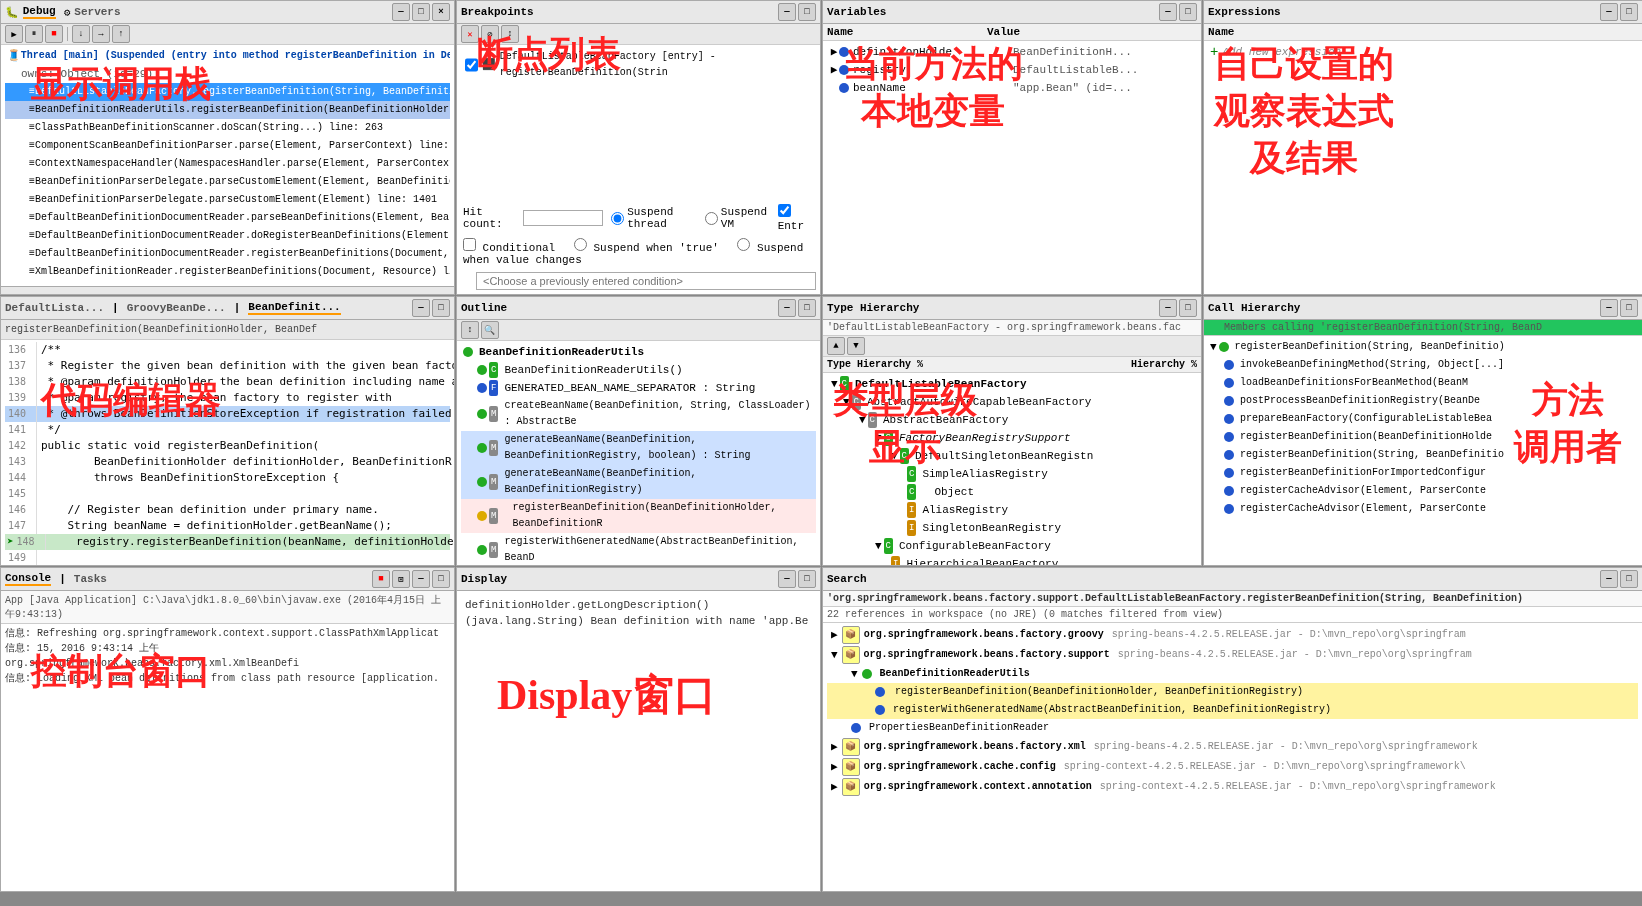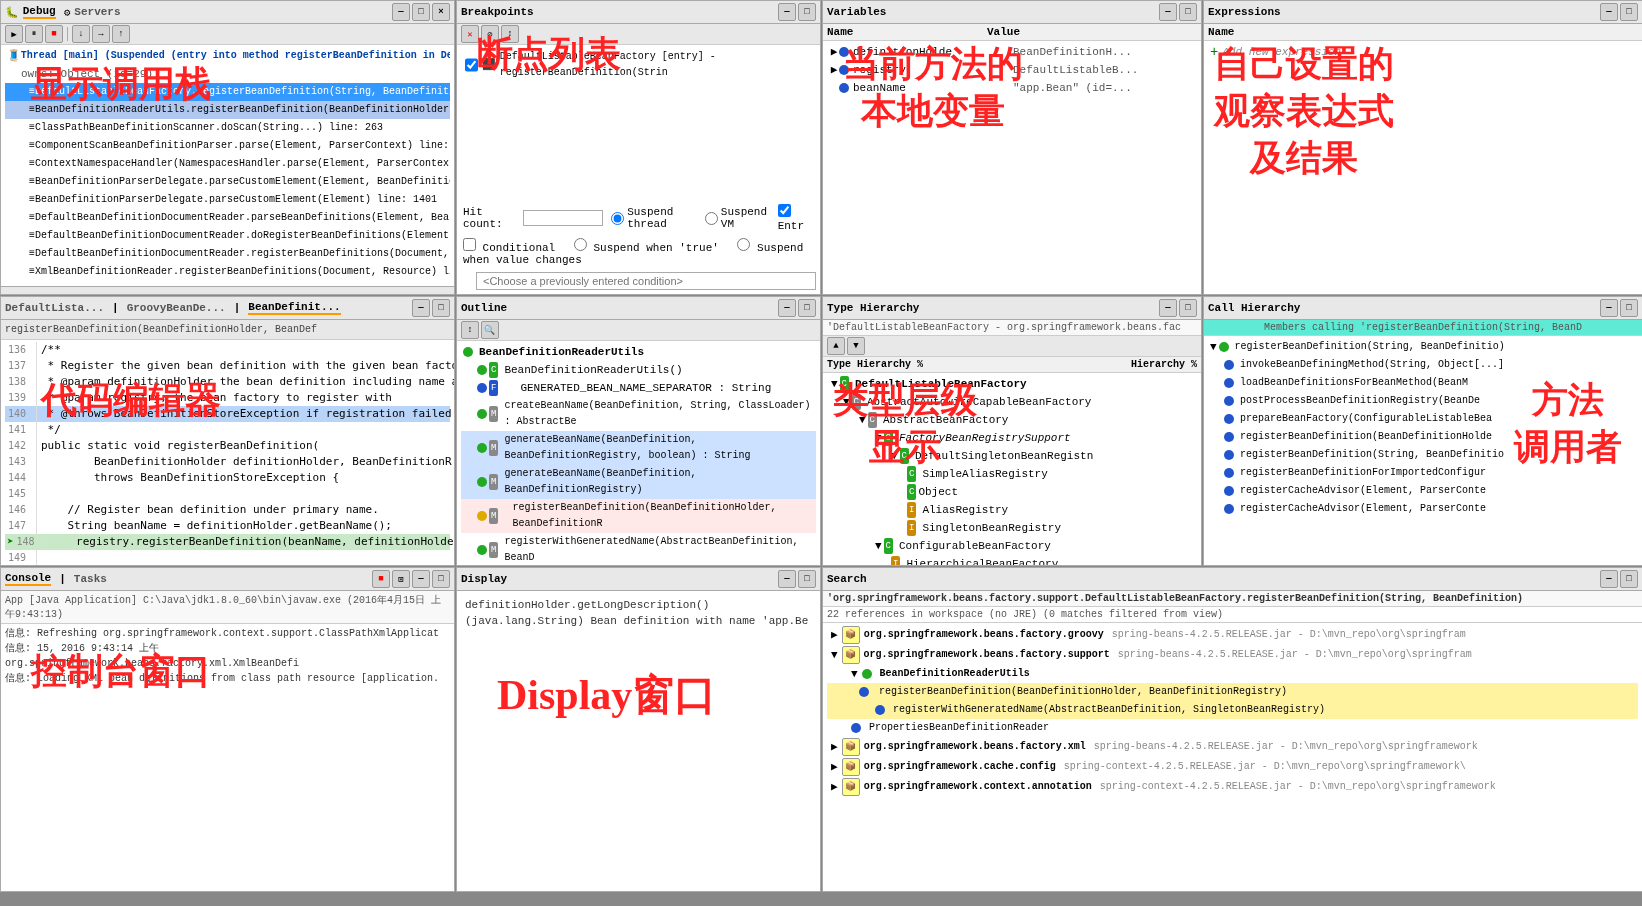--- a/index.html
+++ b/index.html
@@ -326,21 +326,21 @@
         <span style="margin-left:4px;">BeanDefinitionReaderUtils</span>
       </div>
       <div class="outline-item" style="padding-left:16px;">
         <span class="icon-circle-green"></span>
         <span class="icon-c">C</span>
         <span style="margin-left:4px;">BeanDefinitionReaderUtils()</span>
       </div>
       <div class="outline-item" style="padding-left:16px;">
         <span class="icon-circle-blue"></span>
         <span class="icon-f">F</span>
-        <span style="margin-left:20px;">GENERATED_BEAN_NAME_SEPARATOR : String</span>
+        <span style="margin-left:4px;">GENERATED_BEAN_NAME_SEPARATOR : String</span>
       </div>
       <div class="outline-item" style="padding-left:16px;">
         <span class="icon-circle-green"></span>
         <span class="icon-s">M</span>
         <span style="margin-left:4px; font-size:10px;">createBeanName(BeanDefinition, String, ClassLoader) : AbstractBe</span>
       </div>
       <div class="outline-item" style="padding-left:16px; background:#cce0ff;">
         <span class="icon-circle-green"></span>
         <span class="icon-s">M</span>
         <span style="margin-left:4px; font-size:10px;">generateBeanName(BeanDefinition, BeanDefinitionRegistry, boolean) : String</span>
@@ -408,21 +408,21 @@
         <span>▼</span>
         <span class="icon-c">C</span>
         <span style="margin-left:4px;">DefaultSingletonBeanRegistn</span>
       </div>
       <div class="hier-item" style="padding-left:80px;">
         <span class="icon-c">C</span>
         <span style="margin-left:4px;">SimpleAliasRegistry</span>
       </div>
       <div class="hier-item" style="padding-left:80px;">
         <span class="icon-c">C</span>
-        <span style="margin-left:0;">Object</span>
+        <span style="margin-left:16px;">Object</span>
       </div>
       <div class="hier-item" style="padding-left:80px;">
         <span class="icon-i">I</span>
         <span style="margin-left:4px;">AliasRegistry</span>
       </div>
       <div class="hier-item" style="padding-left:80px;">
         <span class="icon-i">I</span>
         <span style="margin-left:4px;">SingletonBeanRegistry</span>
       </div>
       <div class="hier-item" style="padding-left:48px;">
@@ -442,21 +442,21 @@
   </div>
 
   <div class="panel" style="grid-column:4; grid-row:2; position:relative;">
     <div class="panel-header">
       <span>Call Hierarchy</span>
       <span style="margin-left:auto; display:flex; gap:2px;">
         <span class="toolbar-btn">—</span>
         <span class="toolbar-btn">□</span>
       </span>
     </div>
-    <div style="padding:2px 4px; font-size:10px; color:#555; border-bottom:1px solid #ccc; background:#5eead4;text-align:center;">
+    <div style="padding:2px 20px; font-size:10px; color:#555; border-bottom:1px solid #ccc; background:#22c55e;">
       <span>Members calling 'registerBeanDefinition(String, BeanD</span>
     </div>
     <div class="panel-content">
       <div class="call-item">
         <span>▼</span>
         <span class="icon-circle-green"></span>
         <span style="margin-left:4px; font-size:10px;">registerBeanDefinition(String, BeanDefinitio)</span>
       </div>
       <div class="call-item" style="padding-left:16px;">
         <span class="icon-circle-blue"></span>
@@ -568,27 +568,27 @@
         <span>▼</span>
         <span class="toolbar-btn" style="background:#ff8;">📦</span>
         <span style="font-weight:bold; font-size:10px;">org.springframework.beans.factory.support</span>
         <span style="color:#888; font-size:10px; margin-left:4px;">spring-beans-4.2.5.RELEASE.jar - D:\mvn_repo\org\springfram</span>
       </div>
       <div class="search-item" style="padding-left:24px;">
         <span>▼</span>
         <span class="icon-circle-green"></span>
         <span style="margin-left:4px; font-size:10px; font-weight:bold;">BeanDefinitionReaderUtils</span>
       </div>
-      <div class="search-item search-match" style="padding-left:32px;gap:6px;">
+      <div class="search-item search-match" style="padding-left:48px;gap:6px;">
         <span class="icon-circle-blue"></span>
         <span style="margin-left:4px; font-size:10px;">registerBeanDefinition(BeanDefinitionHolder, BeanDefinitionRegistry)</span>
       </div>
       <div class="search-item search-match" style="padding-left:48px;">
         <span class="icon-circle-blue"></span>
-        <span style="margin-left:4px; font-size:10px;">registerWithGeneratedName(AbstractBeanDefinition, SingletonBeanRegistry)</span>
+        <span style="margin-left:4px; font-size:10px;">registerWithGeneratedName(AbstractBeanDefinition, BeanDefinitionRegistry)</span>
       </div>
       <div class="search-item" style="padding-left:24px;">
         <span class="icon-circle-blue"></span>
         <span style="margin-left:4px; font-size:10px;">PropertiesBeanDefinitionReader</span>
       </div>
       <div class="search-item">
         <span>▶</span>
         <span class="toolbar-btn" style="background:#ff8;">📦</span>
         <span style="font-weight:bold; font-size:10px;">org.springframework.beans.factory.xml</span>
         <span style="color:#888; font-size:10px; margin-left:4px;">spring-beans-4.2.5.RELEASE.jar - D:\mvn_repo\org\springframework</span>

